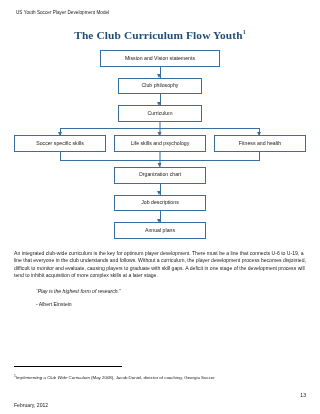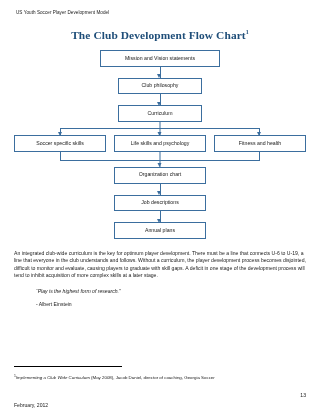--- a/index.html
+++ b/index.html
@@ -267,21 +267,21 @@
     color: #1a1a1a;
   }
 </style>
 </head>
 <body>
 
 <div class="page">
 
   <div class="header-line">US Youth Soccer Player Development Model</div>
 
-  <div class="doc-title"><span>The Club Development Flow Chart</span><span class="fn">1</span></div>
+  <div class="doc-title"><span>The Club Curriculum Flow Youth</span><span class="fn">1</span></div>
 
   <div class="flow">
 
     <div class="row">
       <div class="box w-mission">Mission and Vision statements</div>
     </div>
 
     <div class="connector">
       <div class="arrow-down"></div>
     </div>

